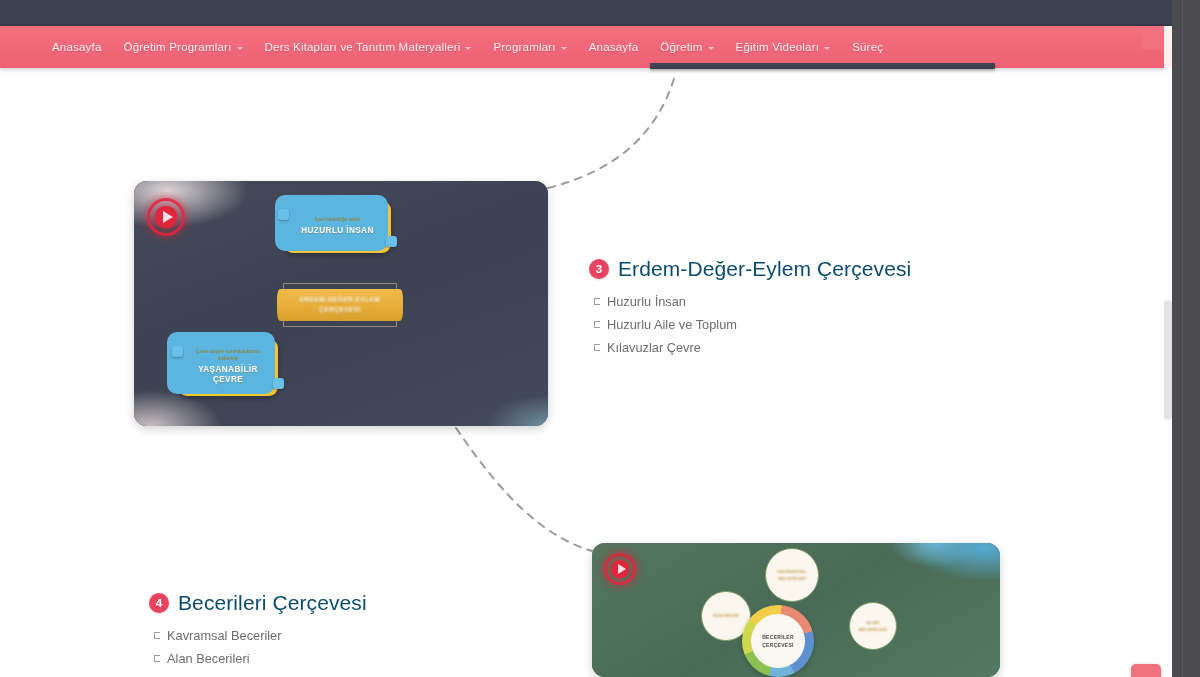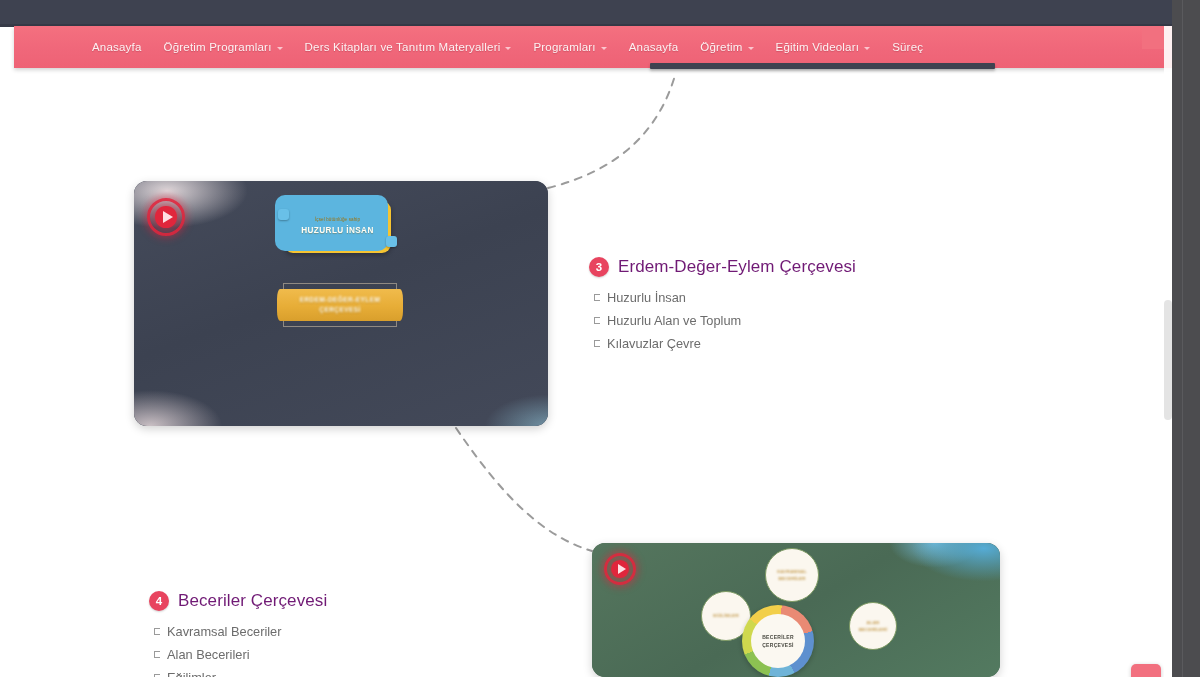--- a/index.html
+++ b/index.html
@@ -40,24 +40,23 @@
 
   
   #navbar {
     position: absolute;
     left: 0; top: 26px;
     width: 1172px; height: 42px;
     background: #f26c7d;
     background: linear-gradient(180deg,#f4707f 0%, #f0677a 55%, #ee6275 100%);
     display: flex;
     align-items: center;
-    padding-left: 78px;
+    padding-left: 52px;
     box-shadow: 0 2px 4px rgba(0,0,0,.18);
     overflow: visible;
-    margin-left: 14px;
   }
   .navitem {
     color: #fdf2f3;
     font-size: 11.5px;
     letter-spacing: .2px;
     white-space: nowrap;
     margin-right: 22px;
     display: flex;
     align-items: center;
     gap: 5px;
@@ -294,22 +293,22 @@
     border-radius: 50%;
     background: #e8445f;
     color: #fff;
     font-size: 11.5px;
     font-weight: bold;
     display: flex; align-items: center; justify-content: center;
     box-shadow: 0 1px 2px rgba(0,0,0,.18);
     flex: none;
   }
   .sec-title {
-    color: #701a75;
-    font-size: 17px;
+    color: #0c4a6e;
+    font-size: 21px;
     letter-spacing: .1px;
     white-space: nowrap;
   }
   .sec-list { list-style: none; padding-left: 5px; }
   .sec-list li {
     display: flex; align-items: baseline; gap: 7px;
     color: #6c6c6c;
     font-size: 12.8px;
     line-height: 1.55;
     margin-bottom: 3px;
@@ -445,20 +444,27 @@
 
       <div id="ribbon">
         <div class="frame"></div>
         <div class="band"></div>
         <div class="txt">
           <span>ERDEM-DEĞER-EYLEM</span>
           <span>ÇERÇEVESİ</span>
         </div>
       </div>
 
+      <div class="sticky" style="left:44px; top:158px; width:100px; height:57px;">
+        <div class="bluecard" style="left:-11px; top:-7px; width:108px; height:62px; z-index:-1;"></div>
+        <div class="pin" style="left:-6px; top:7px;"></div>
+        <div class="pin" style="right:-6px; bottom:7px;"></div>
+        <div class="sub">Çevre duyarlı sorumluluklarını üstlenmiş</div>
+        <div class="main">YAŞANABİLİR ÇEVRE</div>
+      </div>
 
 
       <div class="playbtn" id="play1">
         <div class="ring"></div>
         <div class="core"></div>
         <div class="tri"></div>
       </div>
     </div>
 
     <div class="videocard" id="video2">
@@ -497,33 +503,33 @@
         <div class="sec-num">3</div>
         <div class="sec-title">Erdem-Değer-Eylem Çerçevesi</div>
       </div>
       <ul class="sec-list">
         <li>
           <span class="bullet hollow"></span>
           <span>Huzurlu İnsan</span>
         </li>
         <li>
           <span class="bullet hollow"></span>
-          <span>Huzurlu Alan ve Toplum</span>
+          <span>Huzurlu Aile ve Toplum</span>
         </li>
         <li>
           <span class="bullet hollow"></span>
           <span>Kılavuzlar Çevre</span>
         </li>
       </ul>
     </div>
 
     <div class="section blurlite" id="sec4">
       <div class="sec-head">
         <div class="sec-num">4</div>
-        <div class="sec-title">Beceriler Çerçevesi</div>
+        <div class="sec-title">Becerileri Çerçevesi</div>
       </div>
       <ul class="sec-list">
         <li>
           <span class="bullet hollow"></span>
           <span>Kavramsal Beceriler</span>
         </li>
         <li>
           <span class="bullet hollow"></span>
           <span>Alan Becerileri</span>
         </li>

